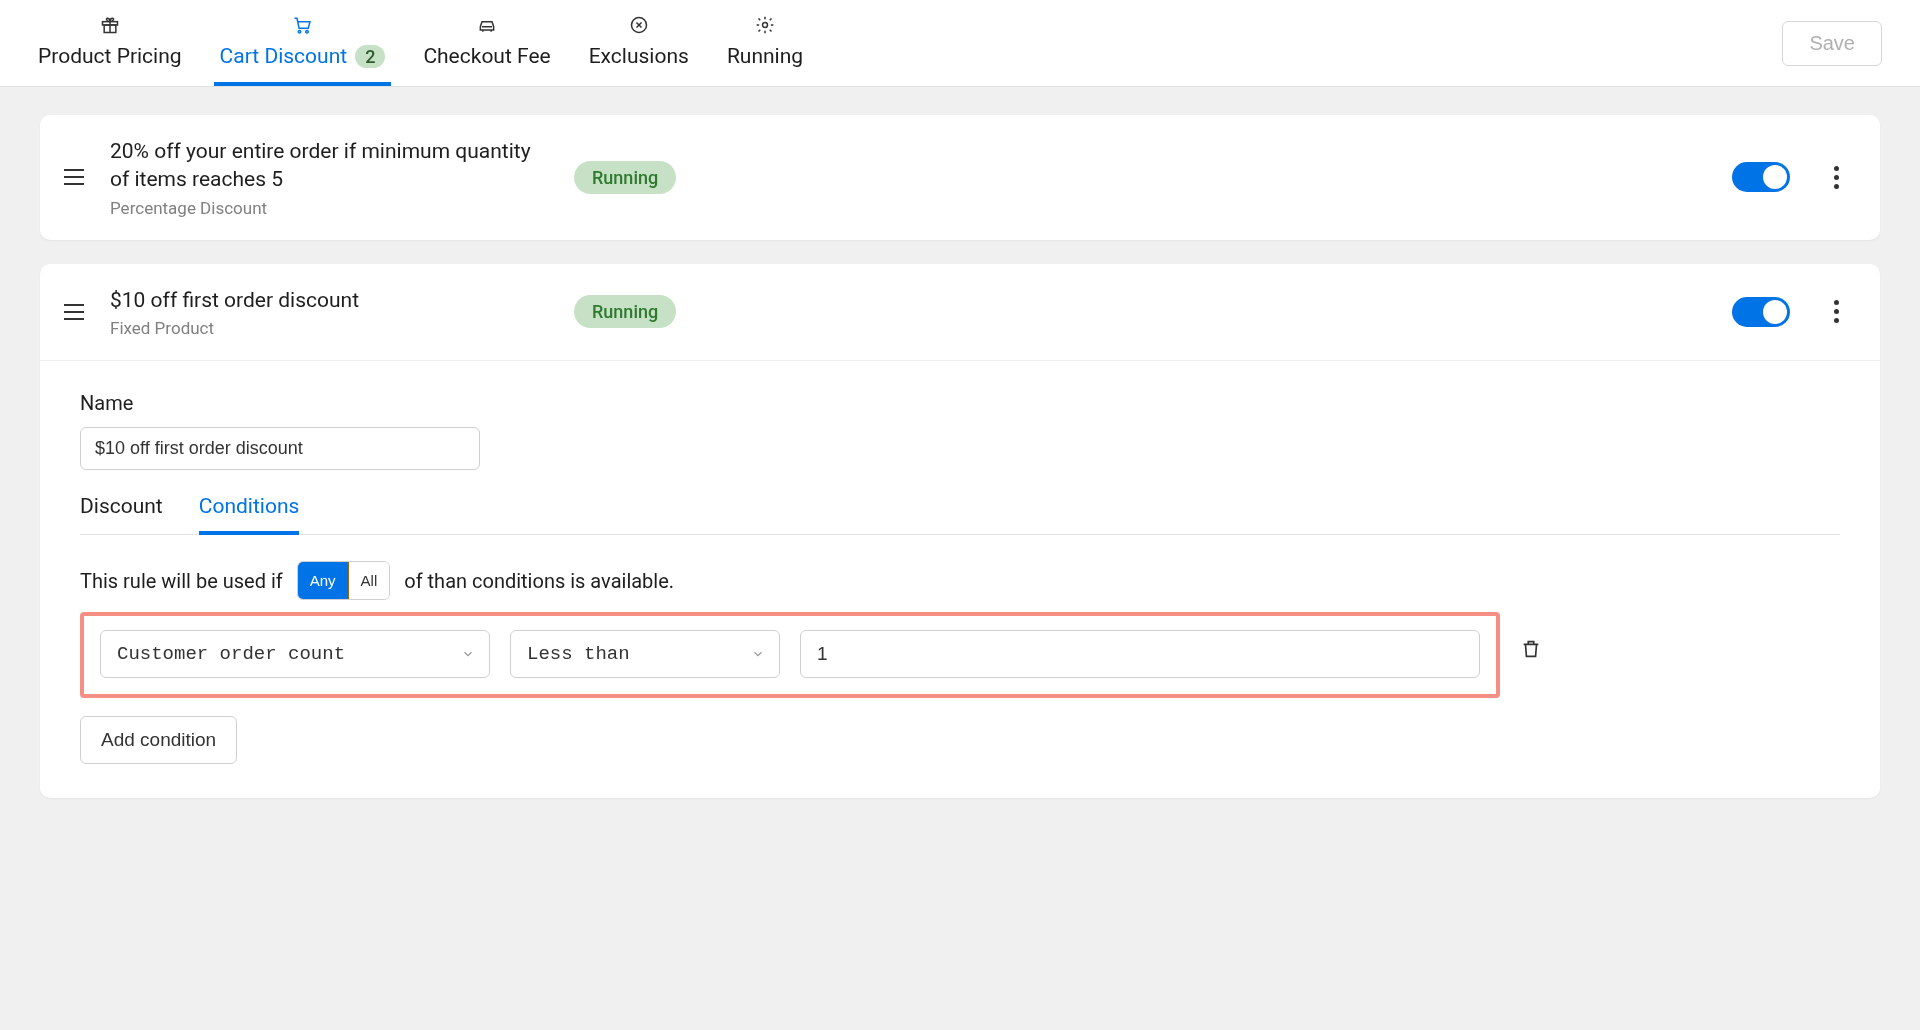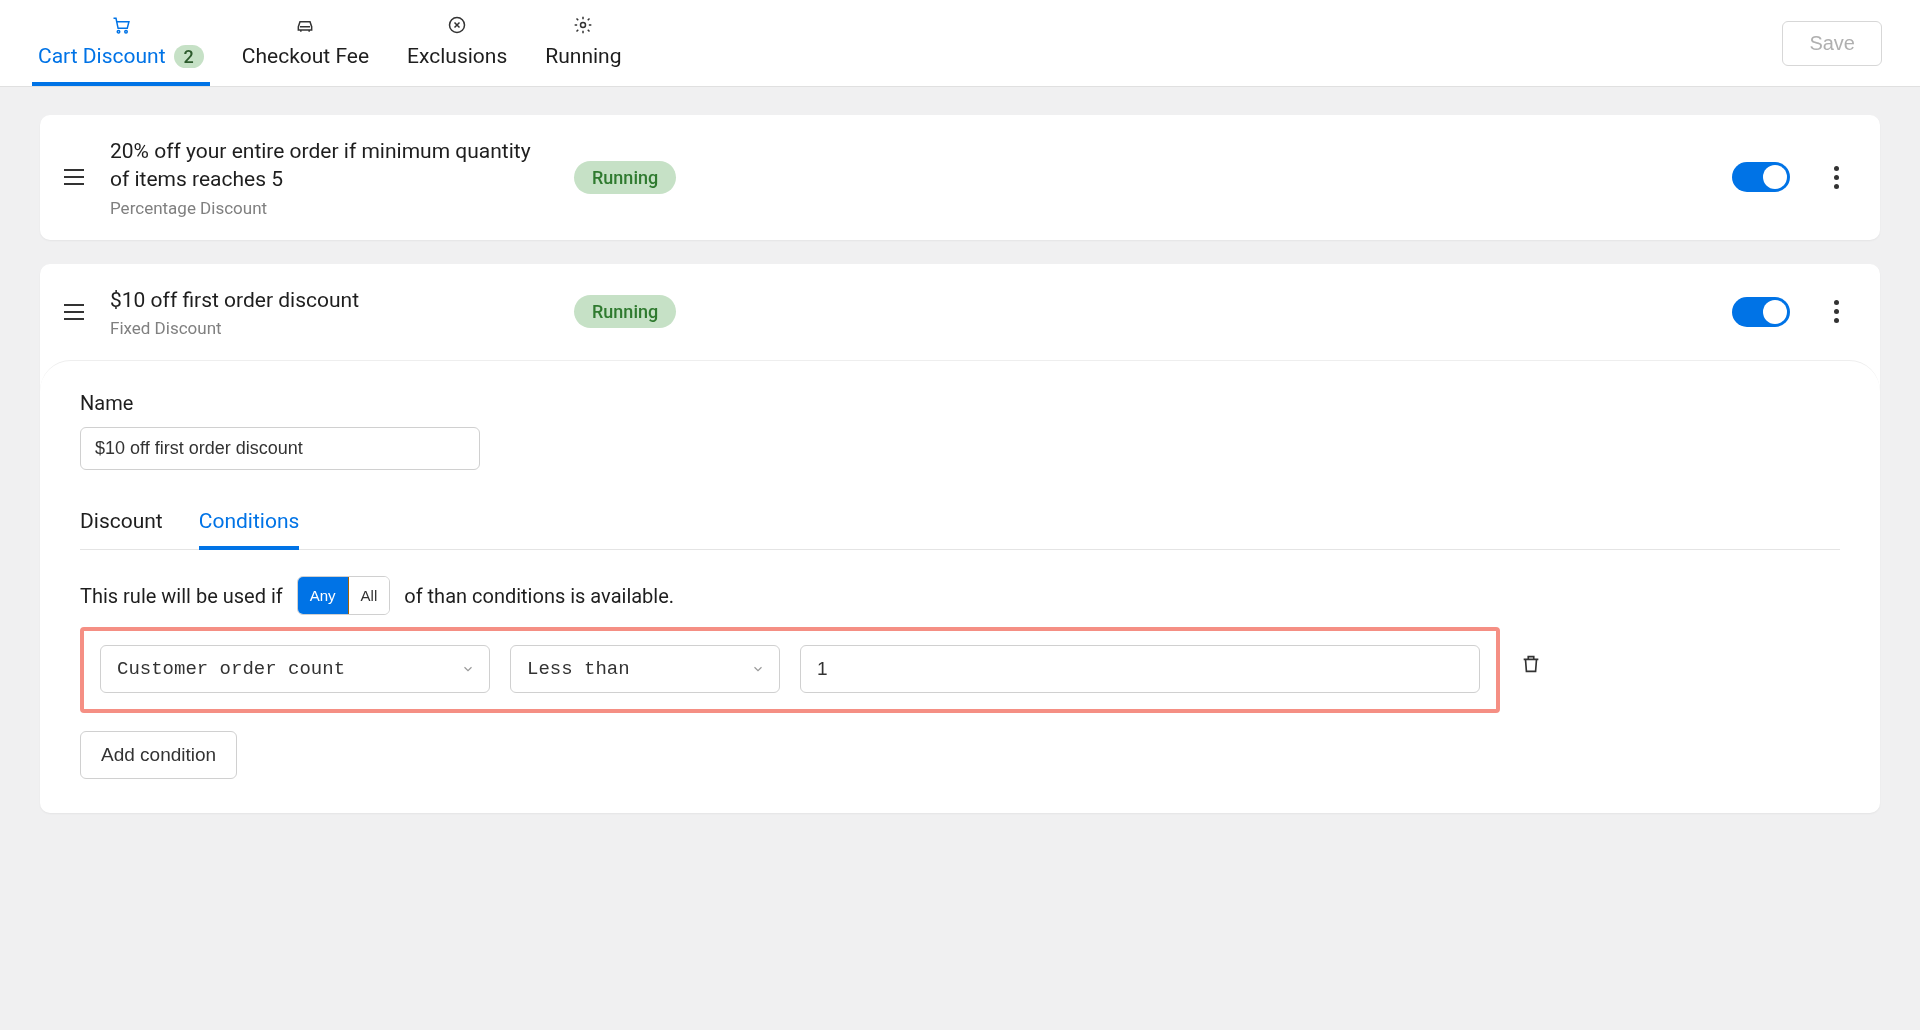--- a/index.html
+++ b/index.html
@@ -24,25 +24,25 @@
   .rule-title-block { width: 440px; flex-shrink: 0; }
   .rule-title { font-size: 21px; line-height: 1.35; color: #1e1e1e; }
   .rule-sub { font-size: 17px; color: #808080; margin-top: 4px; }
   .status-pill { background: #c6e1c6; color: #2f7a2f; padding: 6px 18px; border-radius: 20px; font-size: 18px; font-weight: 500; }
   .spacer { flex: 1; }
   .toggle { width: 58px; height: 30px; background: #0073e6; border-radius: 30px; position: relative; cursor: pointer; flex-shrink:0; }
   .toggle::after { content: ""; position: absolute; right: 3px; top: 3px; width: 24px; height: 24px; background: #fff; border-radius: 50%; }
   .kebab { width: 28px; display: flex; flex-direction: column; align-items: center; gap: 4px; cursor: pointer; padding: 6px 0; margin-left: 8px; flex-shrink:0; }
   .kebab span { width: 5px; height: 5px; background: #333; border-radius: 50%; }
   
-  .rule-body { border-top: 1px solid #eee; padding: 30px 40px 34px 40px; border-radius: 31px; }
+  .rule-body { border-top: 1px solid #eee; padding: 30px 40px 34px 40px; }
   .field-label { font-size: 20px; color: #1e1e1e; margin-bottom: 12px; display: block; }
   .text-input { border: 1px solid #d0d0d0; border-radius: 6px; padding: 10px 14px; font-size: 18px; width: 400px; background: #fff; color:#333; }
   
-  .subtabs { display: flex; gap: 36px; margin-top: 39px; border-bottom: 1px solid #e4e4e4; }
+  .subtabs { display: flex; gap: 36px; margin-top: 24px; border-bottom: 1px solid #e4e4e4; }
   .subtab { padding: 0 0 16px 0; font-size: 21px; color: #1e1e1e; cursor: pointer; position: relative; }
   .subtab.active { color: #0073e6; }
   .subtab.active::after { content: ""; position: absolute; bottom: -1px; left: 0; right: 0; height: 4px; background: #0073e6; }
   
   .cond-sentence { display: flex; align-items: center; gap: 14px; margin-top: 26px; font-size: 20px; }
   .btn-group { display: flex; border: 1px solid #d0d0d0; border-radius: 6px; overflow: hidden; }
   .btn-group button { border: none; background: #fff; padding: 10px 12px; font-size: 15px; cursor: pointer; color: #333; }
   .btn-group button.active { background: #0073e6; color: #fff; }
   .btn-group button + button { border-left: 1px solid #a16207; }
   
@@ -59,20 +59,30 @@
   
   .add-cond { margin-top: 18px; border: 1px solid #d0d0d0; background: #fff; padding: 12px 20px; border-radius: 6px; font-size: 19px; cursor: pointer; color:#333; }
 
   svg { display:block; }
 </style>
 </head>
 <body>
 
 <div class="topbar">
   <div class="tabs">
+    <div class="tab">
+      <span class="tab-icon">
+        <svg width="20" height="20" viewBox="0 0 24 24" fill="none" stroke="#333" stroke-width="1.8">
+            <rect x="3" y="8" width="18" height="4"></rect>
+            <rect x="5" y="12" width="14" height="9"></rect>
+            <path d="M12 8v13M12 8c0-2 1-4 3-4s2 3-3 4zM12 8c0-2-1-4-3-4s-2 3 3 4z"></path>
+          </svg>
+      </span>
+      <span>Product Pricing</span>
+    </div>
     <div class="tab active">
       <span class="tab-icon">
         <svg width="20" height="20" viewBox="0 0 24 24" fill="none" stroke="#0073e6" stroke-width="1.8">
             <circle cx="9" cy="20" r="1.5"></circle>
             <circle cx="18" cy="20" r="1.5"></circle>
             <path d="M3 4h3l2.5 12h11l2-8H7"></path>
           </svg>
       </span>
       <span class="tab-label-row">
         <span>Cart Discount</span>
@@ -139,21 +149,21 @@
     <div class="rule-header">
       <span class="drag-handle">
         <svg width="24" height="20" viewBox="0 0 24 20" stroke="#333" stroke-width="2">
             <line x1="2" y1="3" x2="22" y2="3"></line>
             <line x1="2" y1="10" x2="22" y2="10"></line>
             <line x1="2" y1="17" x2="22" y2="17"></line>
           </svg>
       </span>
       <div class="rule-title-block">
         <div class="rule-title">$10 off first order discount</div>
-        <div class="rule-sub">Fixed Discount</div>
+        <div class="rule-sub">Fixed Product</div>
       </div>
       <span class="status-pill">Running</span>
       <span class="spacer"></span>
       <div class="toggle"></div>
       <div class="kebab">
           <span></span>
           <span></span>
           <span></span>
         </div>
     </div>

